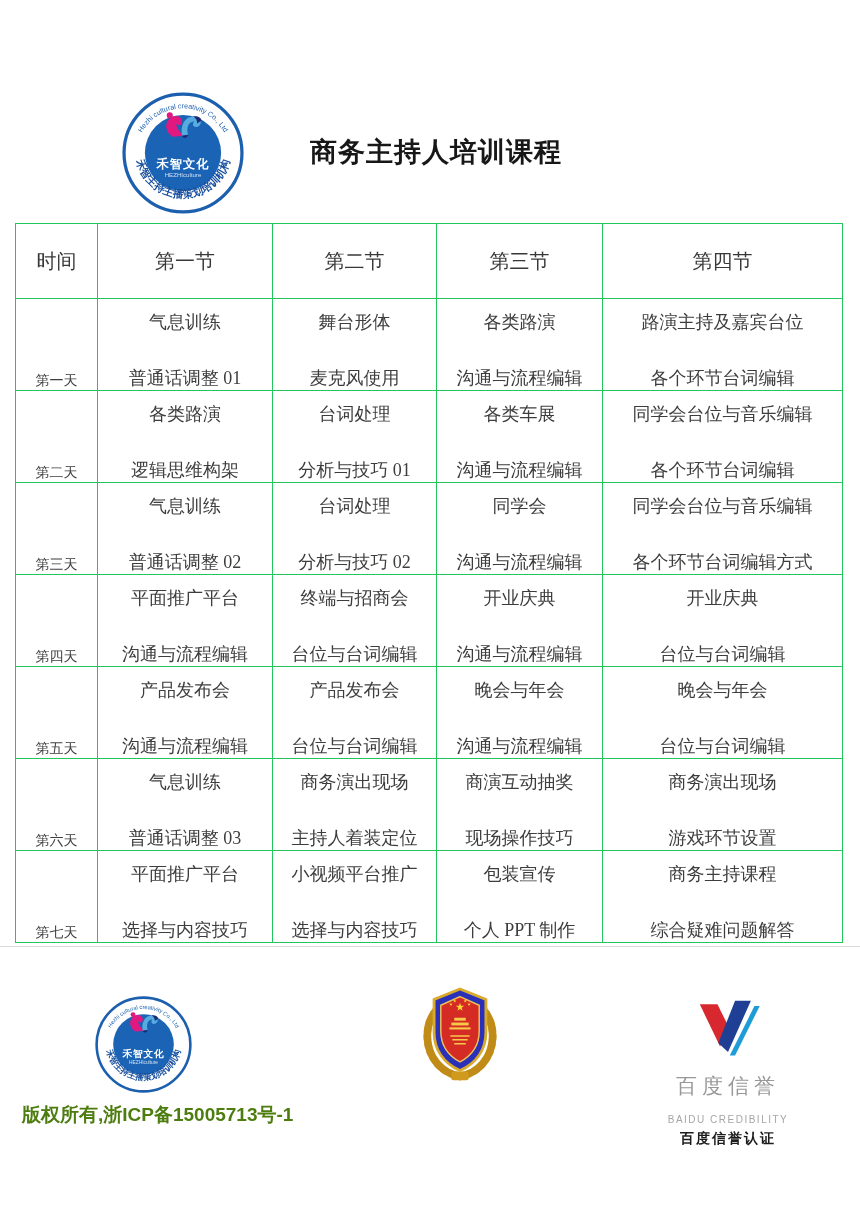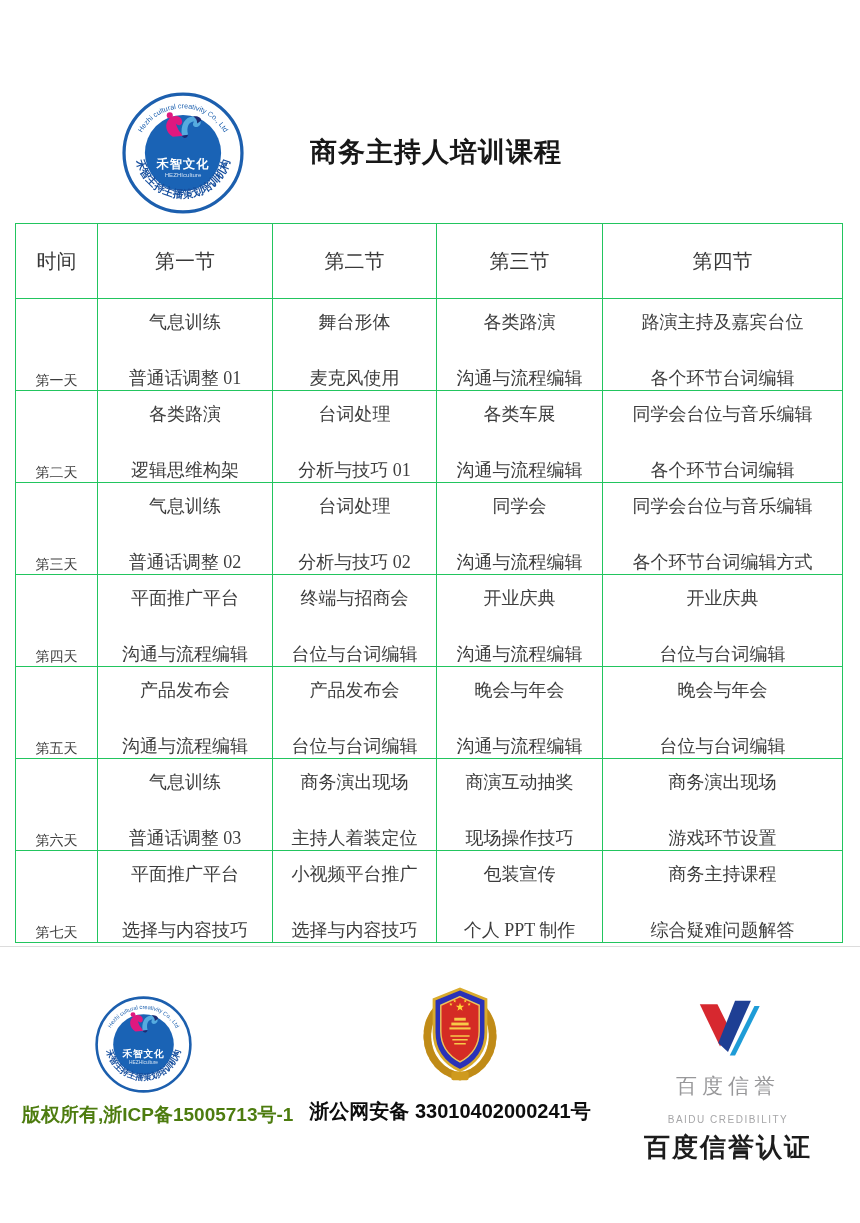--- a/index.html
+++ b/index.html
@@ -47,21 +47,21 @@
     position:absolute; left:290px; top:1098px; width:320px; text-align:center;
     font-family:"Liberation Sans","DejaVu Sans",sans-serif; font-weight:bold;
     font-size:20px; color:#0d0d0d; white-space:nowrap;
   }
   .baidu-block { position:absolute; left:638px; top:996px; width:180px; text-align:center;
     font-family:"Liberation Sans","DejaVu Sans",sans-serif; }
   .baidu-v { width:74px; height:66px; margin:0 auto; }
   .baidu-v svg { width:100%; height:100%; display:block; }
   .baidu-cn { margin-top:10px; font-size:21px; color:#98989a; letter-spacing:5px; white-space:nowrap; }
   .baidu-en { margin-top:14px; font-size:10px; color:#a6a6a8; letter-spacing:1.5px; white-space:nowrap; }
-  .baidu-cert { margin-top:5px; font-size:26px; font-weight:bold; color:#1c1c1c; letter-spacing:2px; white-space:nowrap; }
+  .baidu-cert { margin-top:5px; font-size:14px; font-weight:bold; color:#1c1c1c; letter-spacing:2px; white-space:nowrap; }
 </style>
 </head>
 <body>
 
 <div class="page">
 
   <div class="logo-holder logo-header" id="logo-header">
       <svg viewBox="0 0 120 120" xmlns="http://www.w3.org/2000/svg">
     <circle cx="60" cy="60" r="58" fill="#ffffff" stroke="#1c5fae" stroke-width="3.2"></circle>
     <circle cx="60" cy="60" r="37.5" fill="#1a63b5"></circle>
@@ -347,21 +347,20 @@
       <polygon points="0,-4.6 1.04,-1.43 4.37,-1.43 1.66,0.55 2.71,3.72 0,1.75 -2.71,3.72 -1.66,0.55 -4.37,-1.43 -1.04,-1.43" transform="translate(44.5,19.5) scale(0.42)" fill="#ffd633"></polygon>
       <polygon points="0,-4.6 1.04,-1.43 4.37,-1.43 1.66,0.55 2.71,3.72 0,1.75 -2.71,3.72 -1.66,0.55 -4.37,-1.43 -1.04,-1.43" transform="translate(55.5,19.5) scale(0.42)" fill="#ffd633"></polygon>
       <polygon points="0,-4.6 1.04,-1.43 4.37,-1.43 1.66,0.55 2.71,3.72 0,1.75 -2.71,3.72 -1.66,0.55 -4.37,-1.43 -1.04,-1.43" transform="translate(59.5,23) scale(0.42)" fill="#ffd633"></polygon>
 
       <rect x="44" y="37" width="12" height="3" fill="#f7c948"></rect>
       <rect x="41" y="42" width="18" height="3" fill="#f7c948"></rect>
       <rect x="39" y="47" width="22" height="2.2" fill="#f7c948"></rect>
       <path d="M40,56 H60 M42,60 H58 M44,64 H56" stroke="#f7c948" stroke-width="1.6" fill="none"></path>
     </svg>
   </div>
-  <div class="police-filing">浙公网安备 33010402000241号</div>
 
   <div class="baidu-block">
     <div class="baidu-v">
       <svg viewBox="0 0 84 72" xmlns="http://www.w3.org/2000/svg">
         <polygon points="10,8 30,8 44,36 33,56" fill="#d7282f"></polygon>
         <polygon points="50,4 68,4 42,62 31,52" fill="#1e3f94"></polygon>
         <polygon points="72,10 78,10 50,66 44,66" fill="#1e9cd7"></polygon>
       </svg>
     </div>
     <div class="baidu-cn">百度信誉</div>

